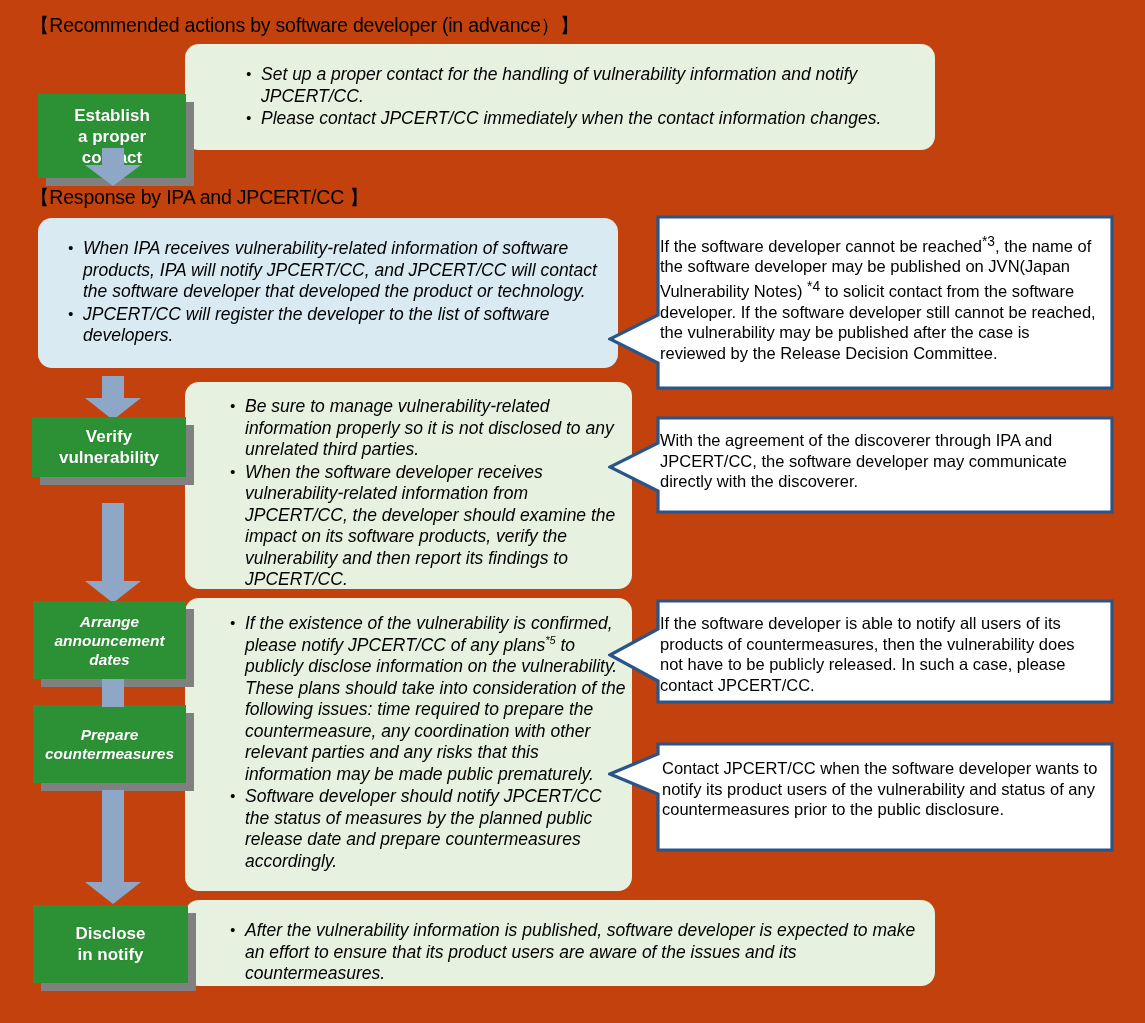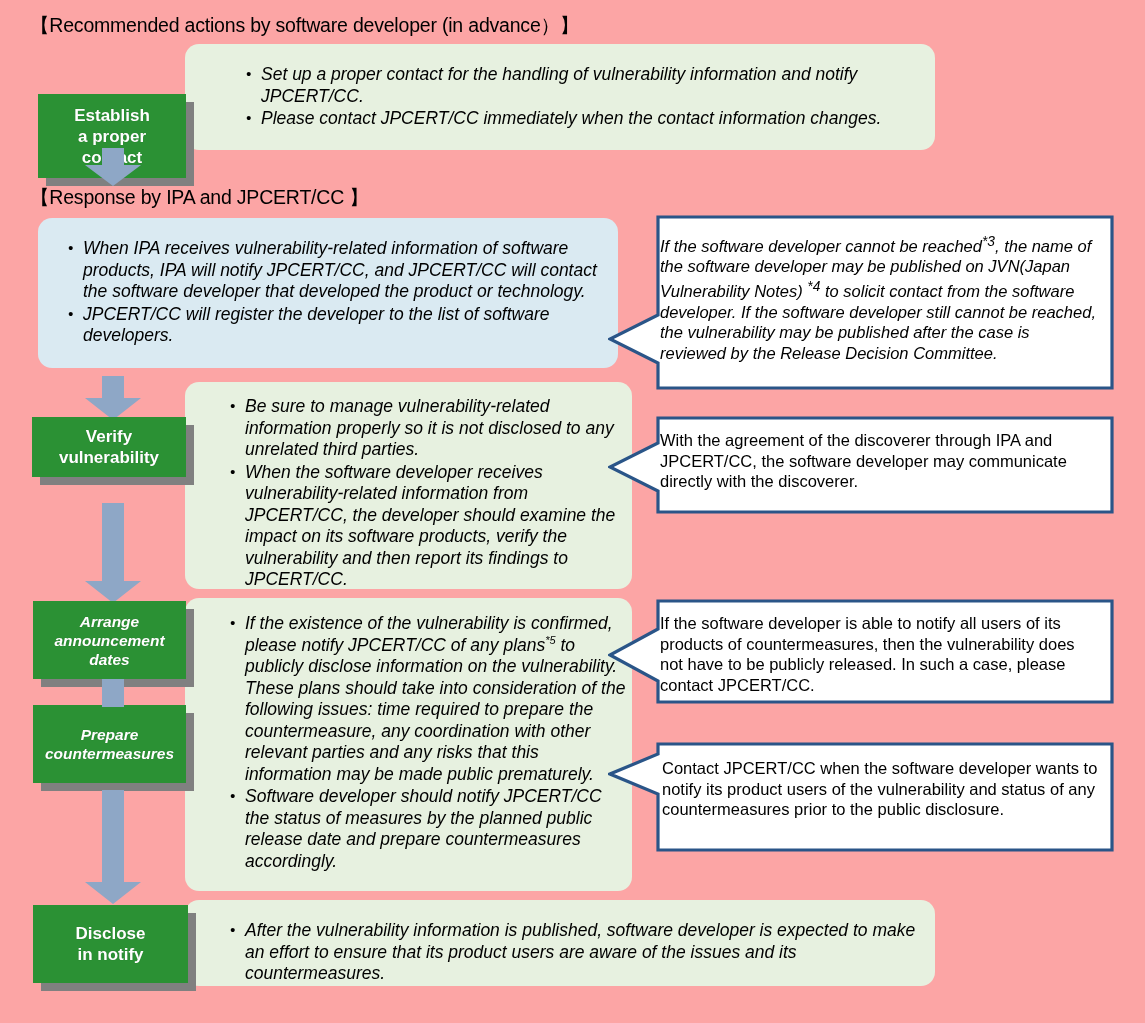--- a/index.html
+++ b/index.html
@@ -9,21 +9,21 @@
   }
   body {
     font-family: "Liberation Sans", sans-serif;
     color: #000000;
   }
   #canvas {
     position: relative;
     width: 1145px;
     height: 1023px;
     overflow: hidden;
-    background: #fca5a5;
+    background: #c2410c;
   }
 
   
   .section-header {
     position: absolute;
     font-size: 19.5px;
     line-height: 22px;
     color: #000;
     white-space: nowrap;
     letter-spacing: -0.2px;
@@ -152,21 +152,21 @@
   <div class="panel blue" style="left:38px; top:218px; width:580px; height:150px;"></div>
   <ul class="bullets" style="left:60px; top:230px; width:548px;">
     <li>When IPA receives vulnerability-related information of software products, IPA will notify JPCERT/CC, and JPCERT/CC will contact the software developer that developed the product or technology.</li>
     <li>JPCERT/CC will register the developer to the list of software developers.</li>
   </ul>
 
   <div class="callout" style="left:608px; top:215px; width:506px; height:175px;">
     <svg class="co-svg" width="506" height="175" viewBox="0 0 506 175">
       <path d="M50,2 L504,2 L504,173 L50,173 L50,148 L2,124 L50,100 Z" fill="#ffffff" stroke="#2a5588" stroke-width="3.2" stroke-linejoin="miter"></path>
     </svg>
-    <div class="co-text" style="left:52px; top:16px; width:440px;font-style:italic;">
+    <div class="co-text" style="left:52px; top:16px; width:440px;">
       <span>If the software developer cannot be reached<sup>*3</sup>, the name of the software developer may be published on JVN(Japan Vulnerability Notes) <sup>*4</sup> to solicit contact from the software developer. If the software developer still cannot be reached, the vulnerability may be published after the case is reviewed by the   Release Decision Committee.</span>
     </div>
   </div>
 
   <div class="downarrow" style="left:85px; top:376px;">
     <svg width="56" height="44" viewBox="0 0 56 44">
       <polygon points="17,0 39,0 39,22 56,22 28,44 0,22 17,22" fill="#8ea7c6"></polygon>
     </svg>
   </div>
 

